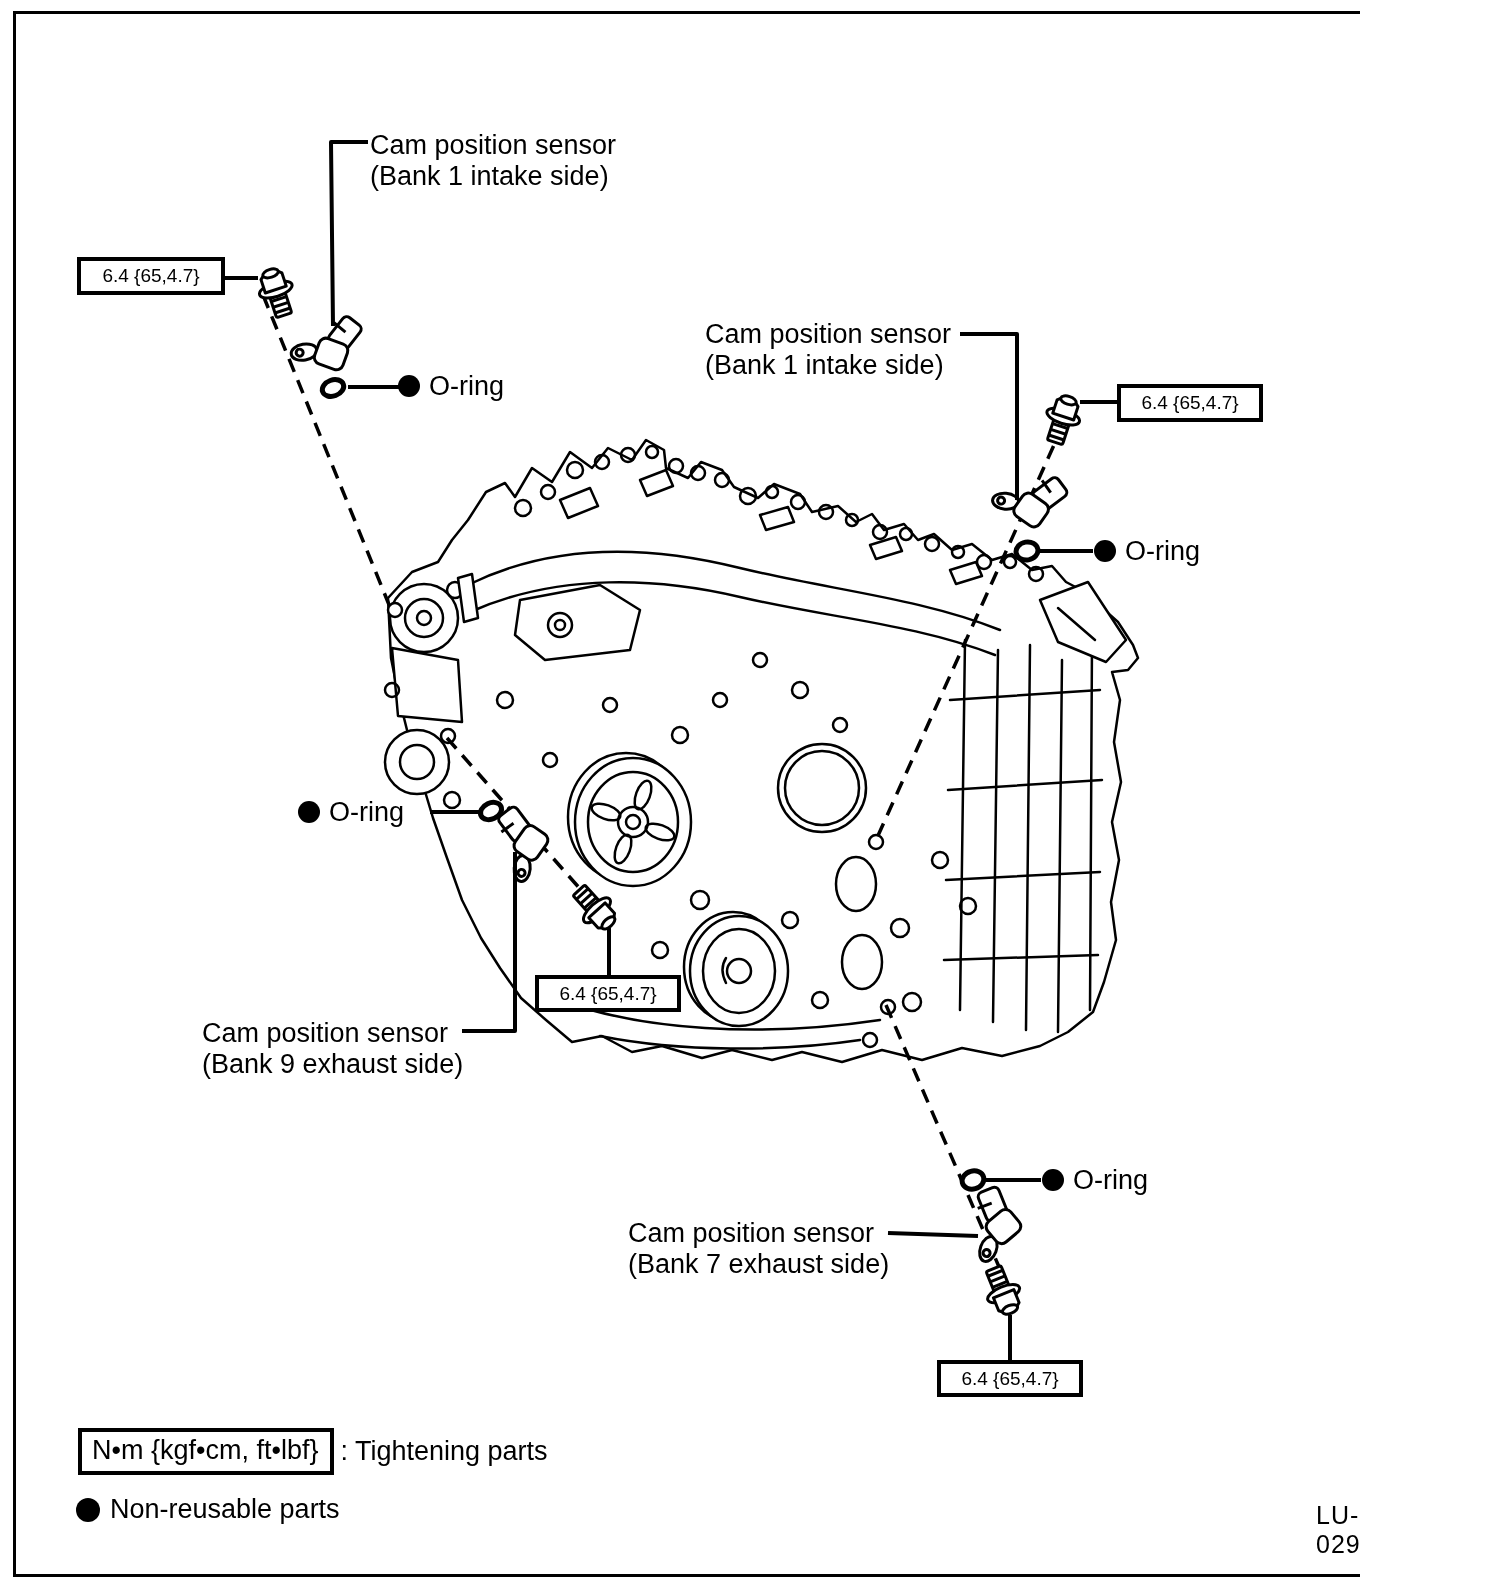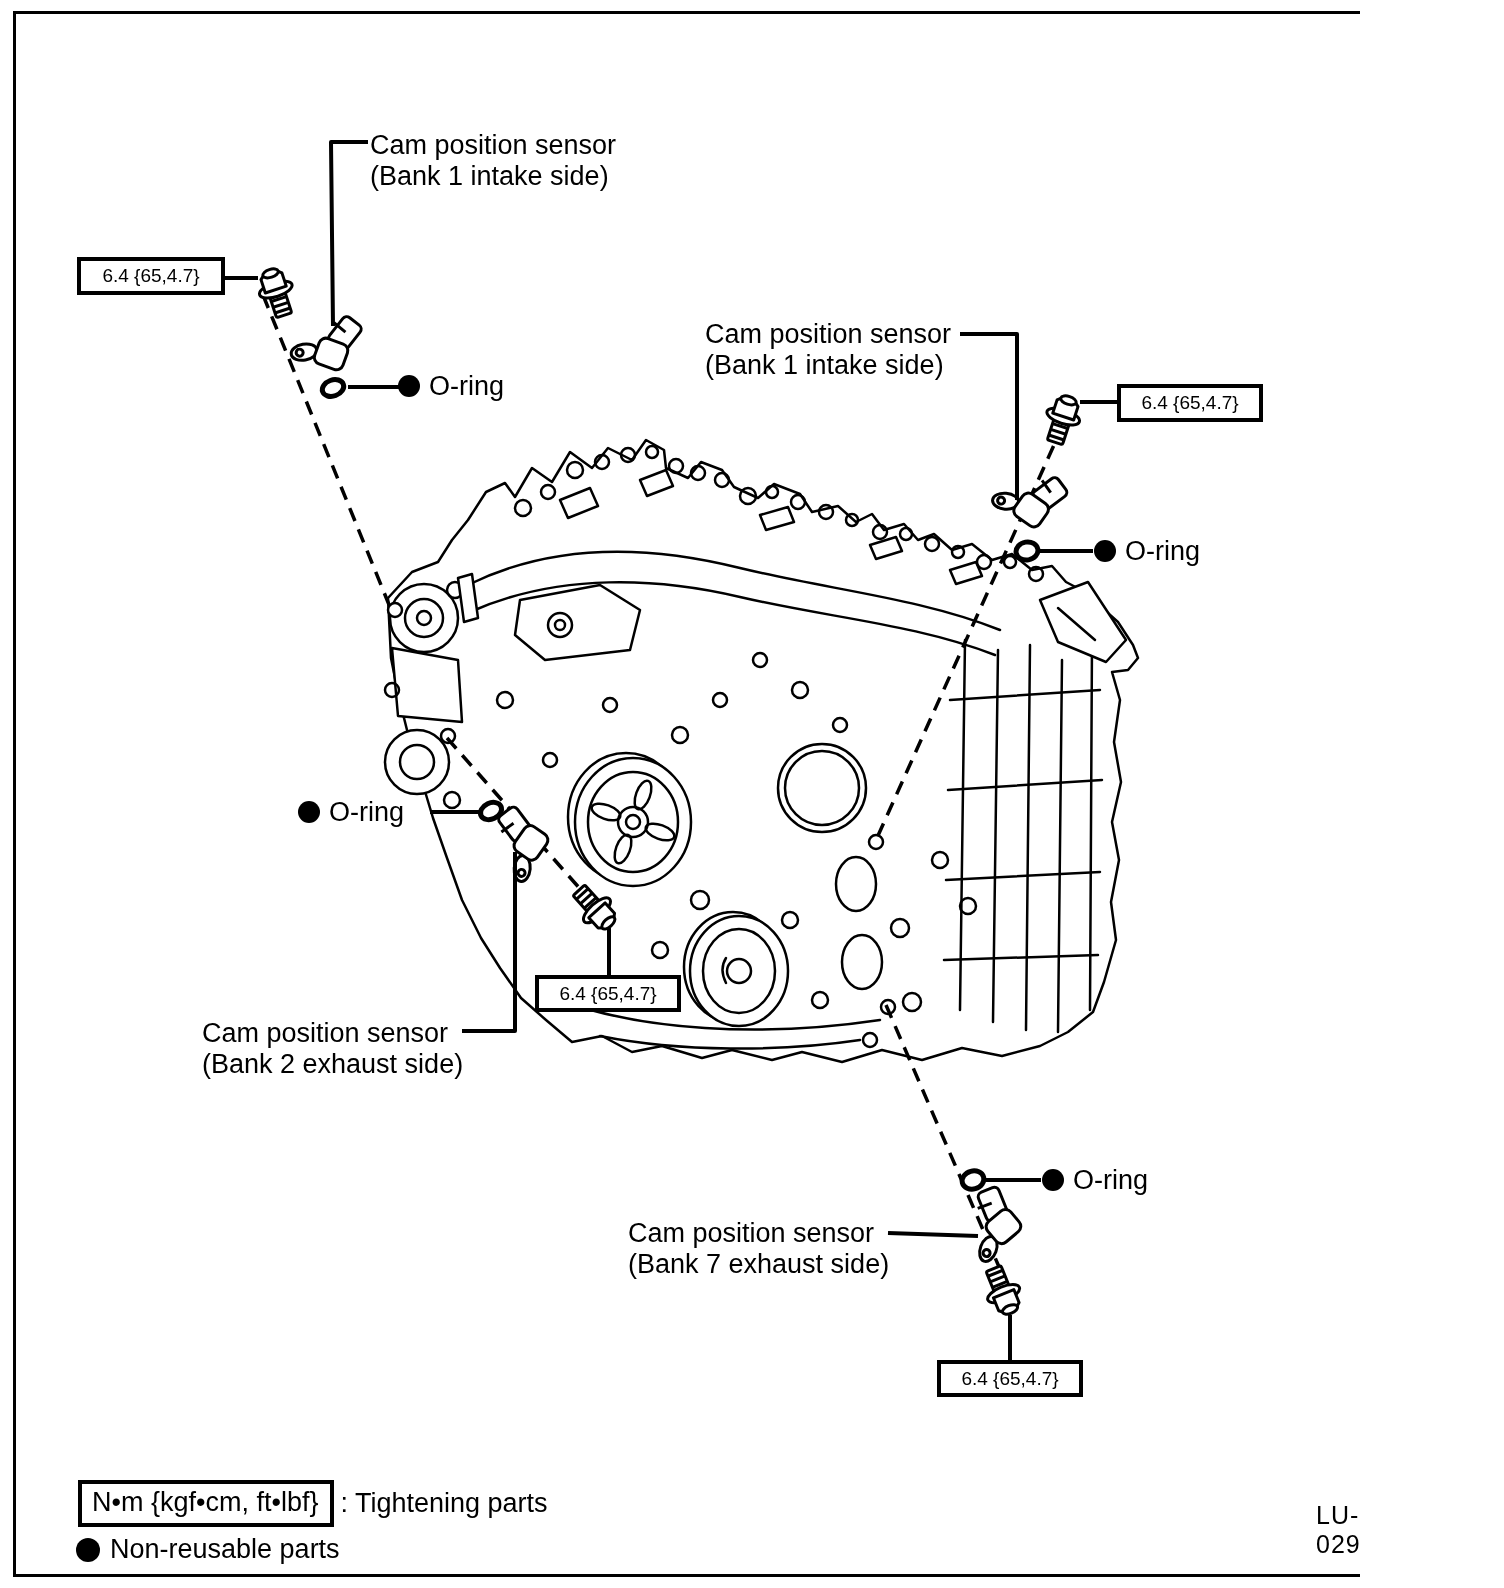--- a/index.html
+++ b/index.html
@@ -25,29 +25,29 @@
   }
 
   .oring-label {
     position:absolute; display:flex; align-items:center; gap:9px;
     font-size:27px; line-height:28px; white-space:nowrap;
   }
   .dot { width:22px; height:22px; border-radius:50%; background:var(--ink); flex:0 0 auto; }
   .dot.big { width:24px; height:24px; }
 
   .legend-units {
-    position:absolute; left:78px; top:1480px; display:flex; align-items:center; gap:6px;
+    position:absolute; left:78px; top:1428px; display:flex; align-items:center; gap:6px;
     font-size:27px; white-space:nowrap;
   }
   .units-box {
     border:4px solid var(--ink); background:var(--paper);
     padding:3px 12px 5px 10px; display:inline-block;
   }
   .legend-nonreusable {
-    position:absolute; left:76px; top:1534px; display:flex; align-items:center; gap:10px;
+    position:absolute; left:76px; top:1494px; display:flex; align-items:center; gap:10px;
     font-size:27px; white-space:nowrap;
   }
   .figure-code { position:absolute; left:1316px; top:1501px; font-size:25px; letter-spacing:1px; }
 </style>
 </head>
 <body>
 
 <div class="page">
   <div class="frame"></div>
 
@@ -240,21 +240,21 @@
     <div>(Bank 1 intake side)</div>
   </div>
 
   <div class="callout" style="left:705px; top:319px;">
     <div>Cam position sensor</div>
     <div>(Bank 1 intake side)</div>
   </div>
 
   <div class="callout" style="left:202px; top:1018px;">
     <div>Cam position sensor</div>
-    <div>(Bank 2 exhaust side)</div>
+    <div>(Bank 9 exhaust side)</div>
   </div>
 
   <div class="callout" style="left:628px; top:1218px;">
     <div>Cam position sensor</div>
     <div>(Bank 7 exhaust side)</div>
   </div>
 
   <div class="torque-box" style="left:77px; top:257px; width:148px; height:38px;">
     <span>6.4 {65,4.7}</span>
   </div>

